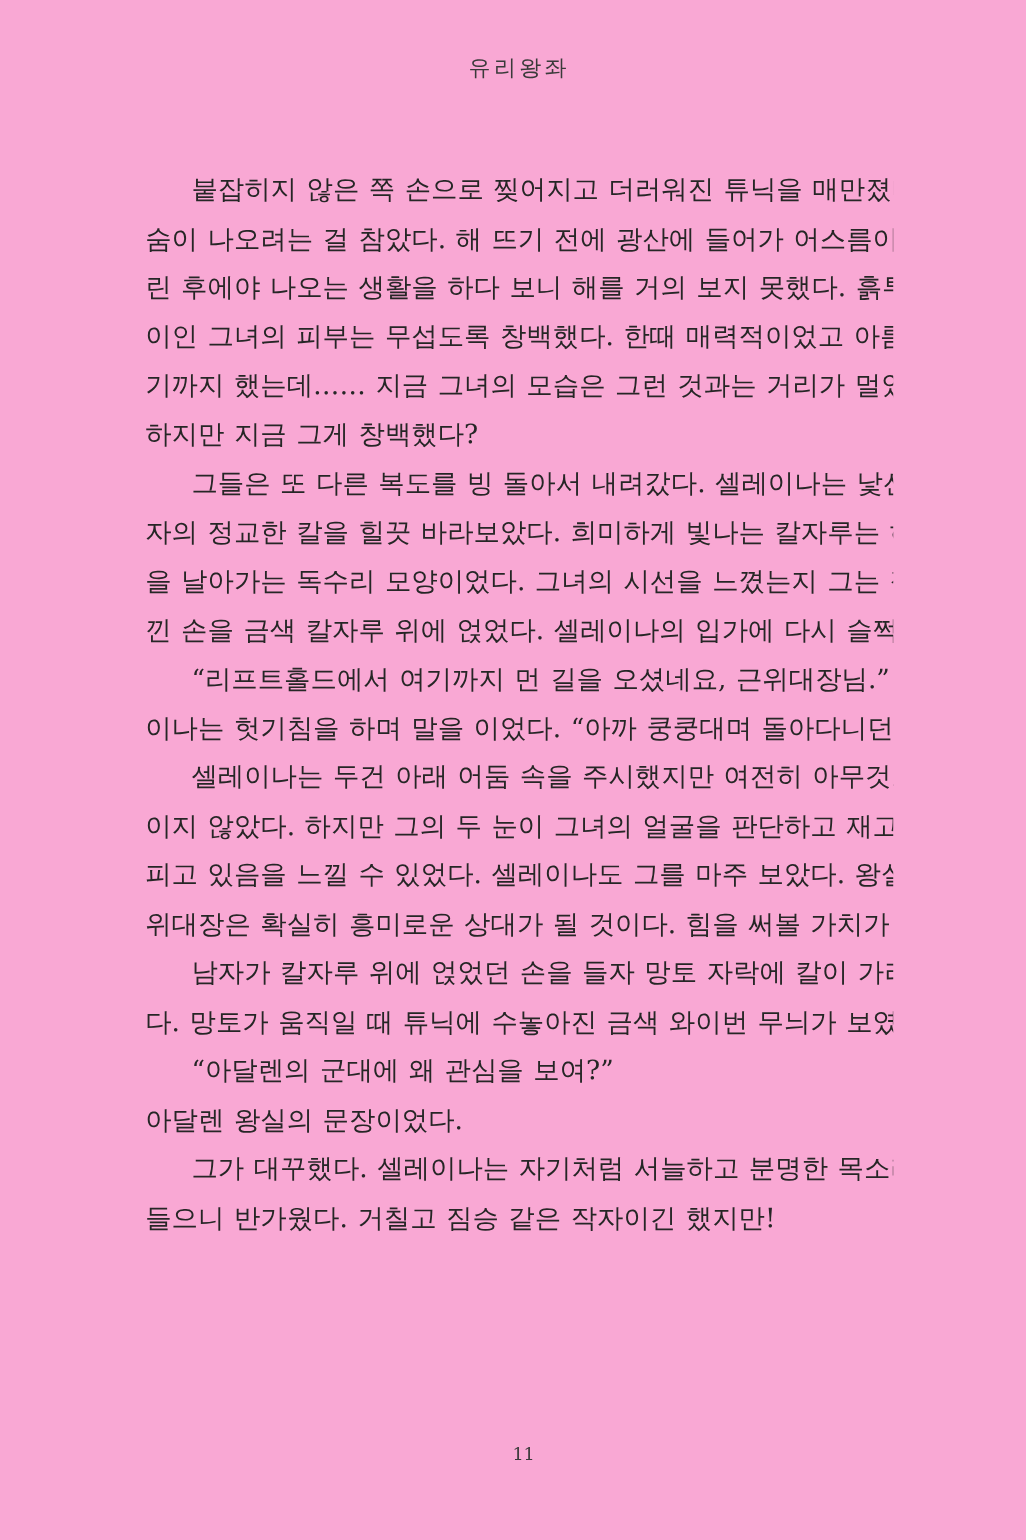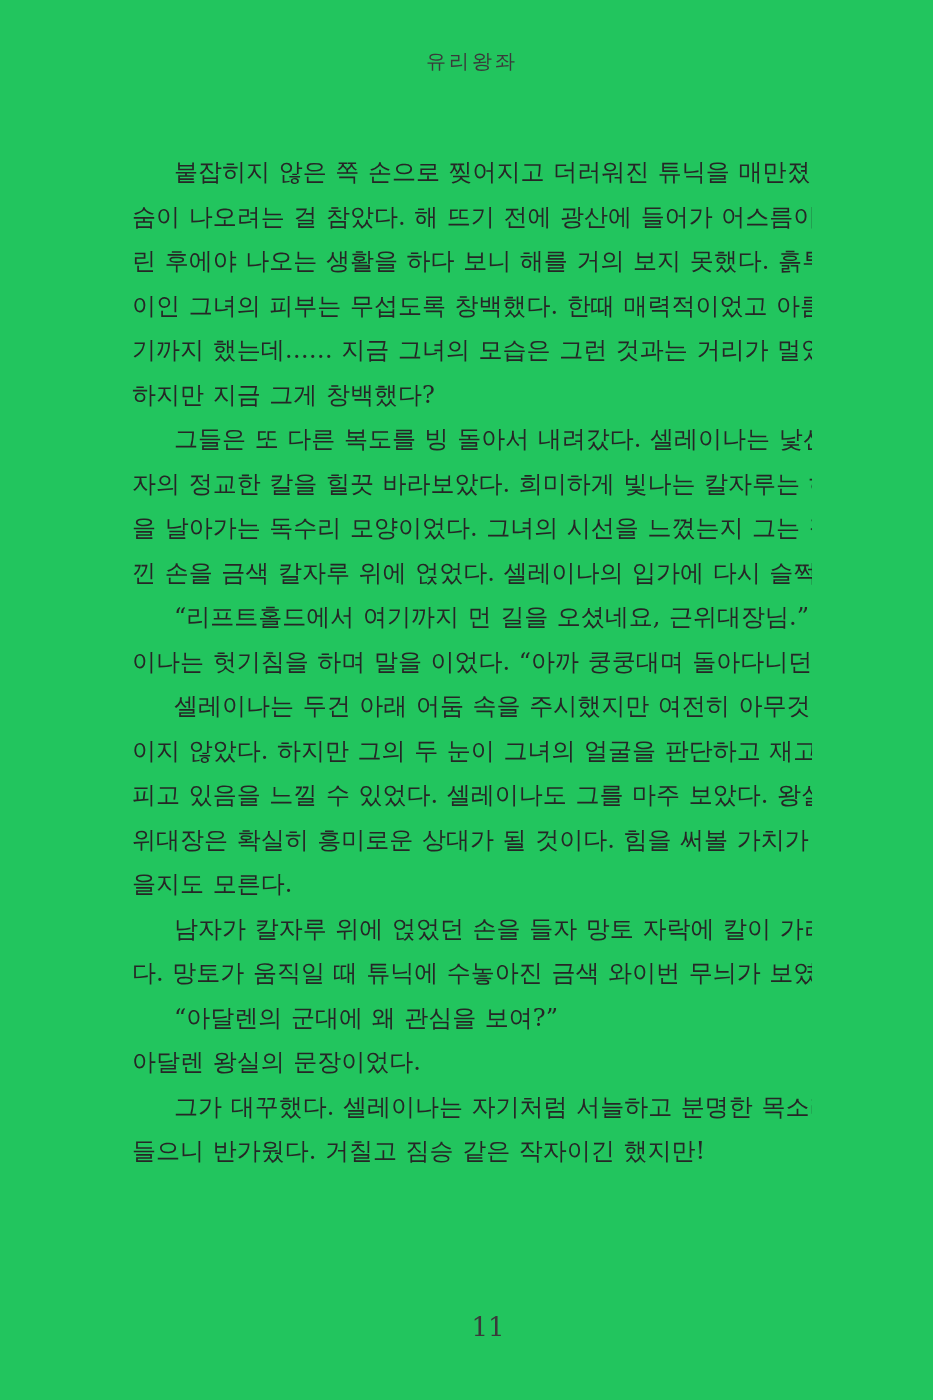--- a/index.html
+++ b/index.html
@@ -8,21 +8,21 @@
     height: 1400px;
     background: #ffffff;
     font-family: "DejaVu Serif", "Liberation Serif", serif;
     color: #262626;
     position: relative;
     overflow: hidden;
   }
   .page {
     position: absolute;
     inset: 0;
-    background: #22c55e;
+    background: #f9a8d4;
   }
   .running-head {
     position: absolute;
     top: 48px;
     left: 132px;
     width: 680px;
     text-align: center;
     font-size: 20px;
     letter-spacing: 3px;
     color: #3a3a3a;
@@ -46,24 +46,24 @@
   }
   .line.fill {
     text-align-last: justify;
   }
   .line.first {
     text-indent: 42px;
   }
   .page-number {
     position: absolute;
     top: 1312px;
-    left: 148px;
+    left: 136px;
     width: 680px;
     text-align: center;
-    font-size: 26px;
+    font-size: 16px;
     color: #3a3a3a;
   }
 </style>
 </head>
 <body>
 
 <div class="page">
   <header class="running-head">유리왕좌</header>
 
   <main class="body-text" id="body-text">
@@ -76,21 +76,20 @@
       <div class="line first fill">그들은 또 다른 복도를 빙 돌아서 내려갔다. 셀레이나는 낯선 남</div>
       <div class="line fill">자의 정교한 칼을 힐끗 바라보았다. 희미하게 빛나는 칼자루는 하늘</div>
       <div class="line fill">을 날아가는 독수리 모양이었다. 그녀의 시선을 느꼈는지 그는 장갑</div>
       <div class="line fill">낀 손을 금색 칼자루 위에 얹었다. 셀레이나의 입가에 다시 슬쩍 미</div>
       <div class="line first fill">“리프트홀드에서 여기까지 먼 길을 오셨네요, 근위대장님.” 셀레</div>
       <div class="line fill">이나는 헛기침을 하며 말을 이었다. “아까 쿵쿵대며 돌아다니던 그</div>
       <div class="line first fill">셀레이나는 두건 아래 어둠 속을 주시했지만 여전히 아무것도 보</div>
       <div class="line fill">이지 않았다. 하지만 그의 두 눈이 그녀의 얼굴을 판단하고 재고 살</div>
       <div class="line fill">피고 있음을 느낄 수 있었다. 셀레이나도 그를 마주 보았다. 왕실 근</div>
       <div class="line fill">위대장은 확실히 흥미로운 상대가 될 것이다. 힘을 써볼 가치가 있</div>
-      <div class="line">을지도 모른다.</div>
       <div class="line first fill">남자가 칼자루 위에 얹었던 손을 들자 망토 자락에 칼이 가려졌</div>
       <div class="line fill">다. 망토가 움직일 때 튜닉에 수놓아진 금색 와이번 무늬가 보였다.</div>
       <div class="line first">“아달렌의 군대에 왜 관심을 보여?”</div>
       <div class="line">아달렌 왕실의 문장이었다.</div>
       <div class="line first fill">그가 대꾸했다. 셀레이나는 자기처럼 서늘하고 분명한 목소리를</div>
       <div class="line">들으니 반가웠다. 거칠고 짐승 같은 작자이긴 했지만!</div>
     </main>
 
   <footer class="page-number">11</footer>
 </div>

